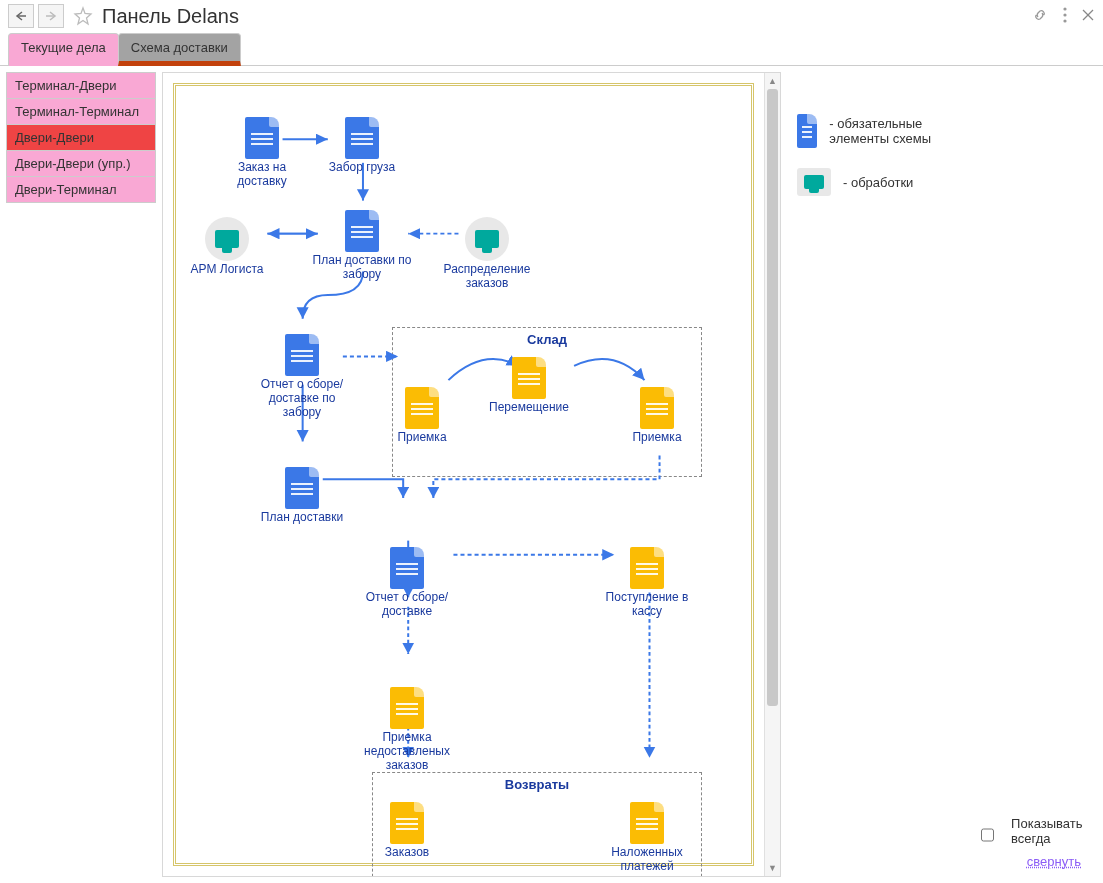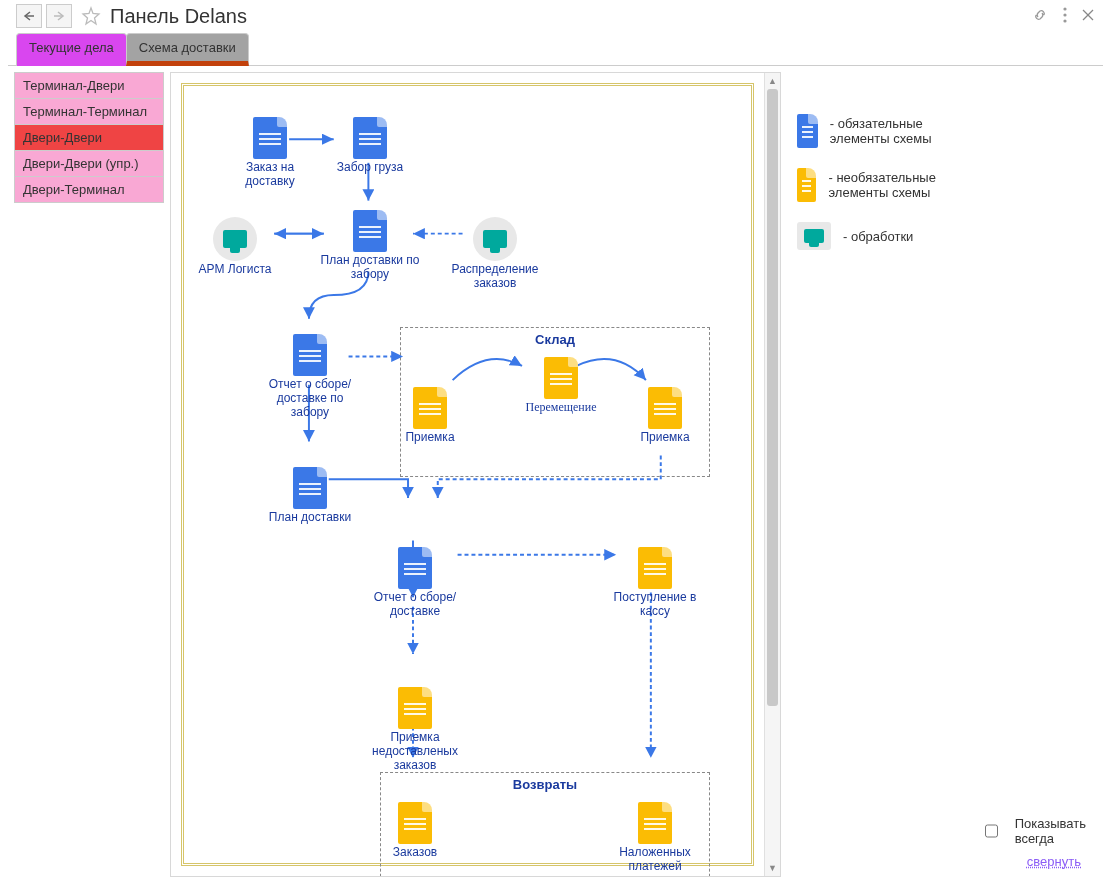--- a/index.html
+++ b/index.html
@@ -1,26 +1,26 @@
 <!DOCTYPE html>
 <html><head>
 <meta charset="utf-8">
 <style>
   * { box-sizing: border-box; }
   html, body { margin:0; padding:0; font-family: Arial, sans-serif; font-size:13px; color:#333; background:#fff; }
-  .window { width:1103px; height:883px; display:flex; flex-direction:column;padding-left:8px; }
+  .window { width:1103px; height:883px; display:flex; flex-direction:column; }
   .titlebar { display:flex; align-items:center; padding:4px 8px; gap:4px; }
   .nav-btn { width:26px; height:24px; border:1px solid #ccc; background:#f5f5f5; display:flex; align-items:center; justify-content:center; cursor:pointer; }
   .nav-btn svg { display:block; }
   .star-icon { width:22px; height:22px; display:flex; align-items:center; justify-content:center; color:#bbb; margin-left:4px;}
   .title { font-size:20px; margin-left:4px; flex:1; }
   .title-right { display:flex; gap:14px; align-items:center; color:#888; }
   .title-right > div { cursor:pointer; }
   .tabs { display:flex; border-bottom:1px solid #ccc; padding-left:8px; }
-  .tab { padding:6px 12px; border:1px solid #ccc; border-bottom:none; background:#d946ef; margin-right:-1px; cursor:pointer; border-radius:4px 4px 0 0; position:relative; top:1px;}
+  .tab { padding:6px 12px; border:1px solid #ccc; border-bottom:none; background:#f9a8d4; margin-right:-1px; cursor:pointer; border-radius:4px 4px 0 0; position:relative; top:1px;}
   .tab.active { background:#a3a3a3; border-bottom:5px solid #c2410c;}
   .body { flex:1; display:flex; padding:6px; gap:6px; overflow:hidden;}
   .sidebar { width:150px; display:flex; flex-direction:column; }
   .side-item { border:1px solid #ccc; padding:5px 8px; background:#f9a8d4; cursor:pointer; margin-bottom:-1px; font-size:13px;}
   .side-item.active { background:#ef4444; }
   .center { flex:1; border:1px solid #d8d8d8; position:relative; display:flex; overflow:hidden;}
   .scrollbar { width:16px; background:#f5f5f5; border-left:1px solid #e0e0e0; display:flex; flex-direction:column; }
   .scrollbar-btn { height:16px; display:flex; align-items:center; justify-content:center; color:#888; font-size:9px; cursor:pointer;}
   .scrollbar-track { flex:1; position:relative; }
   .scrollbar-thumb { position:absolute; top:0; left:2px; right:2px; height:80%; background:#c8c8c8; border-radius:3px;}
@@ -42,21 +42,21 @@
   .group-title { position:absolute; top:4px; left:0; right:0; text-align:center; font-weight:bold; color:#1a3a9e; font-size:13px;}
   svg.arrows { position:absolute; top:0; left:0; width:100%; height:100%; pointer-events:none;}
   .right-panel { width:310px; display:flex; padding:8px 4px 4px 4px;}
   .legend { margin-top:34px; display:flex; flex-direction:column; gap:20px; font-size:13px; padding-left:6px;}
   .legend-row { display:flex; align-items:center; gap:12px;}
   .legend-row .doc-icon { margin:0;}
   .legend-row .proc-mini { width:34px; height:28px; background:#e8e8e8; border-radius:3px; display:flex; align-items:center; justify-content:center;}
   .legend-row .proc-mini .monitor { width:20px; height:14px;}
   .legend-row .proc-mini .monitor::after { left:5px; width:10px; height:4px; bottom:-4px;}
   .right-bottom { margin-top:auto; display:flex; flex-direction:column; gap:8px; align-items:flex-start; padding:4px;}
-  .checkbox-row { display:flex; align-items:center; gap:14px;}
+  .checkbox-row { display:flex; align-items:flex-end; gap:14px;}
   .checkbox-row input { width:16px; height:16px;}
   .collapse-link { margin-left:auto; align-self:flex-end; color:#8b5cf6; text-decoration:underline dotted; cursor:pointer; font-size:13px; padding-right:8px;}
 </style>
 </head>
 <body>
 
 <div class="window">
 
   <div class="titlebar">
     <div class="nav-btn">
@@ -215,21 +215,21 @@
             <div class="node" style="left:195px; top:295px; width:90px;">
               <div class="doc-icon yellow">
                   <div class="doc-lines">
                     <span></span>
                     <span></span>
                     <span></span>
                   </div>
                 </div>
               <div class="label">Приемка</div>
             </div>
-            <div class="node" style="left:316px; top:265px; width:110px;font-family:Liberation Serif, serif;">
+            <div class="node" style="left:292px; top:265px; width:110px;">
               <div class="doc-icon yellow">
                   <div class="doc-lines">
                     <span></span>
                     <span></span>
                     <span></span>
                   </div>
                 </div>
               <div class="label">Перемещение</div>
             </div>
             <div class="node" style="left:430px; top:295px; width:90px;">
@@ -321,30 +321,20 @@
           <div class="doc-icon blue" style="width:28px;height:34px;">
               <div class="doc-lines" style="top:12px;left:5px;right:5px;">
                 <span></span>
                 <span></span>
                 <span></span>
               </div>
             </div>
           <span>- обязательные элементы схемы</span>
         </div>
         <div class="legend-row">
-          <div class="doc-icon yellow" style="width:28px;height:34px;">
-              <div class="doc-lines" style="top:12px;left:5px;right:5px;">
-                <span></span>
-                <span></span>
-                <span></span>
-              </div>
-            </div>
-          <span>- необязательные элементы схемы</span>
-        </div>
-        <div class="legend-row">
           <div class="proc-mini">
               <div class="monitor"></div>
             </div>
           <span>- обработки</span>
         </div>
       </div>
       <div class="right-bottom">
         <label class="checkbox-row">
           <input type="checkbox" style="">
           <span>Показывать всегда</span>

